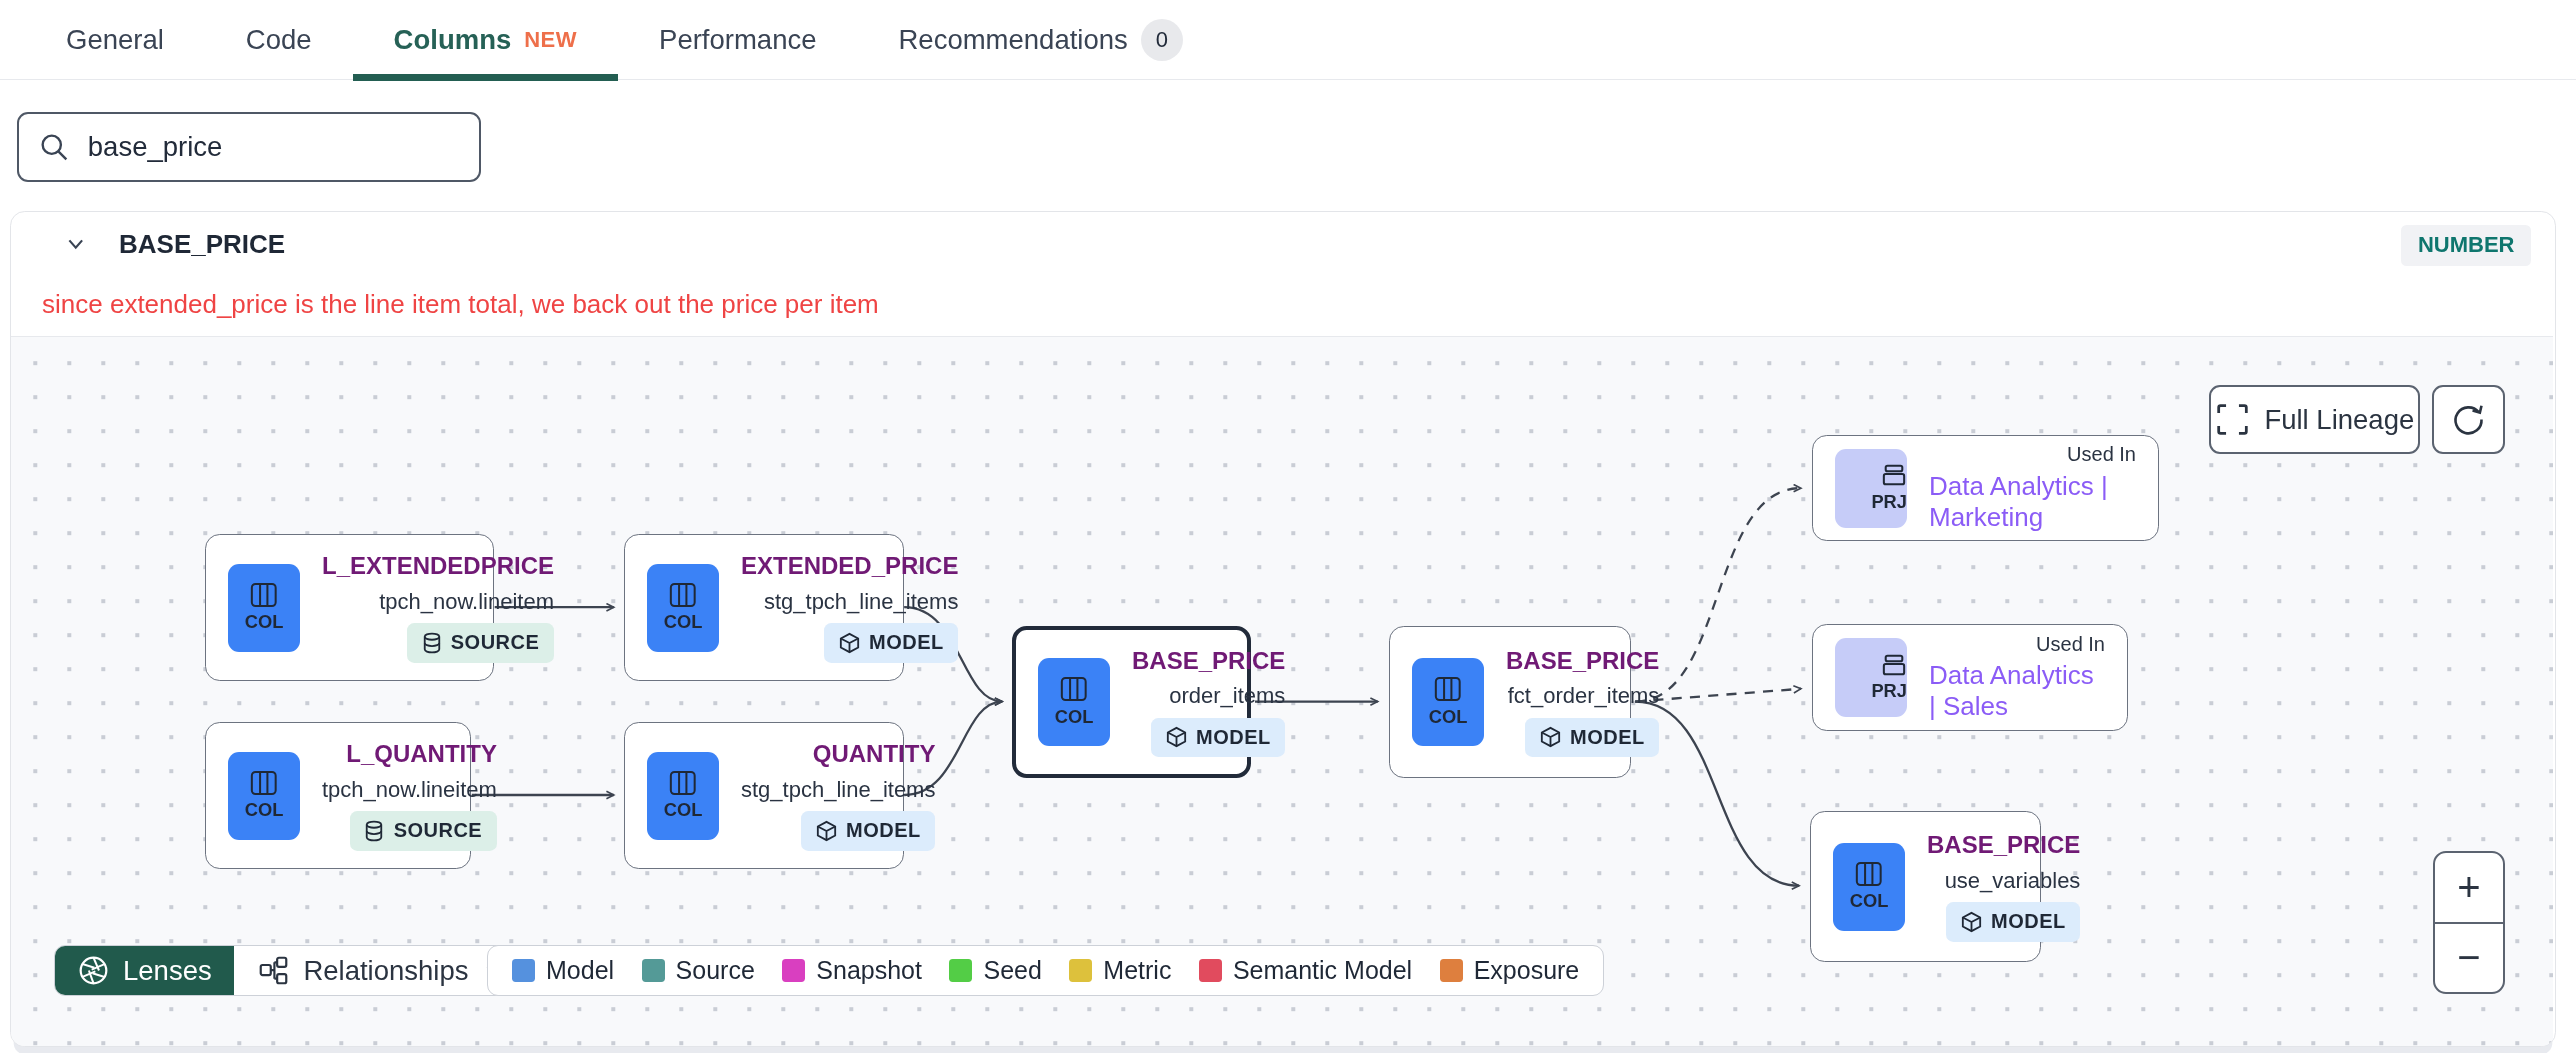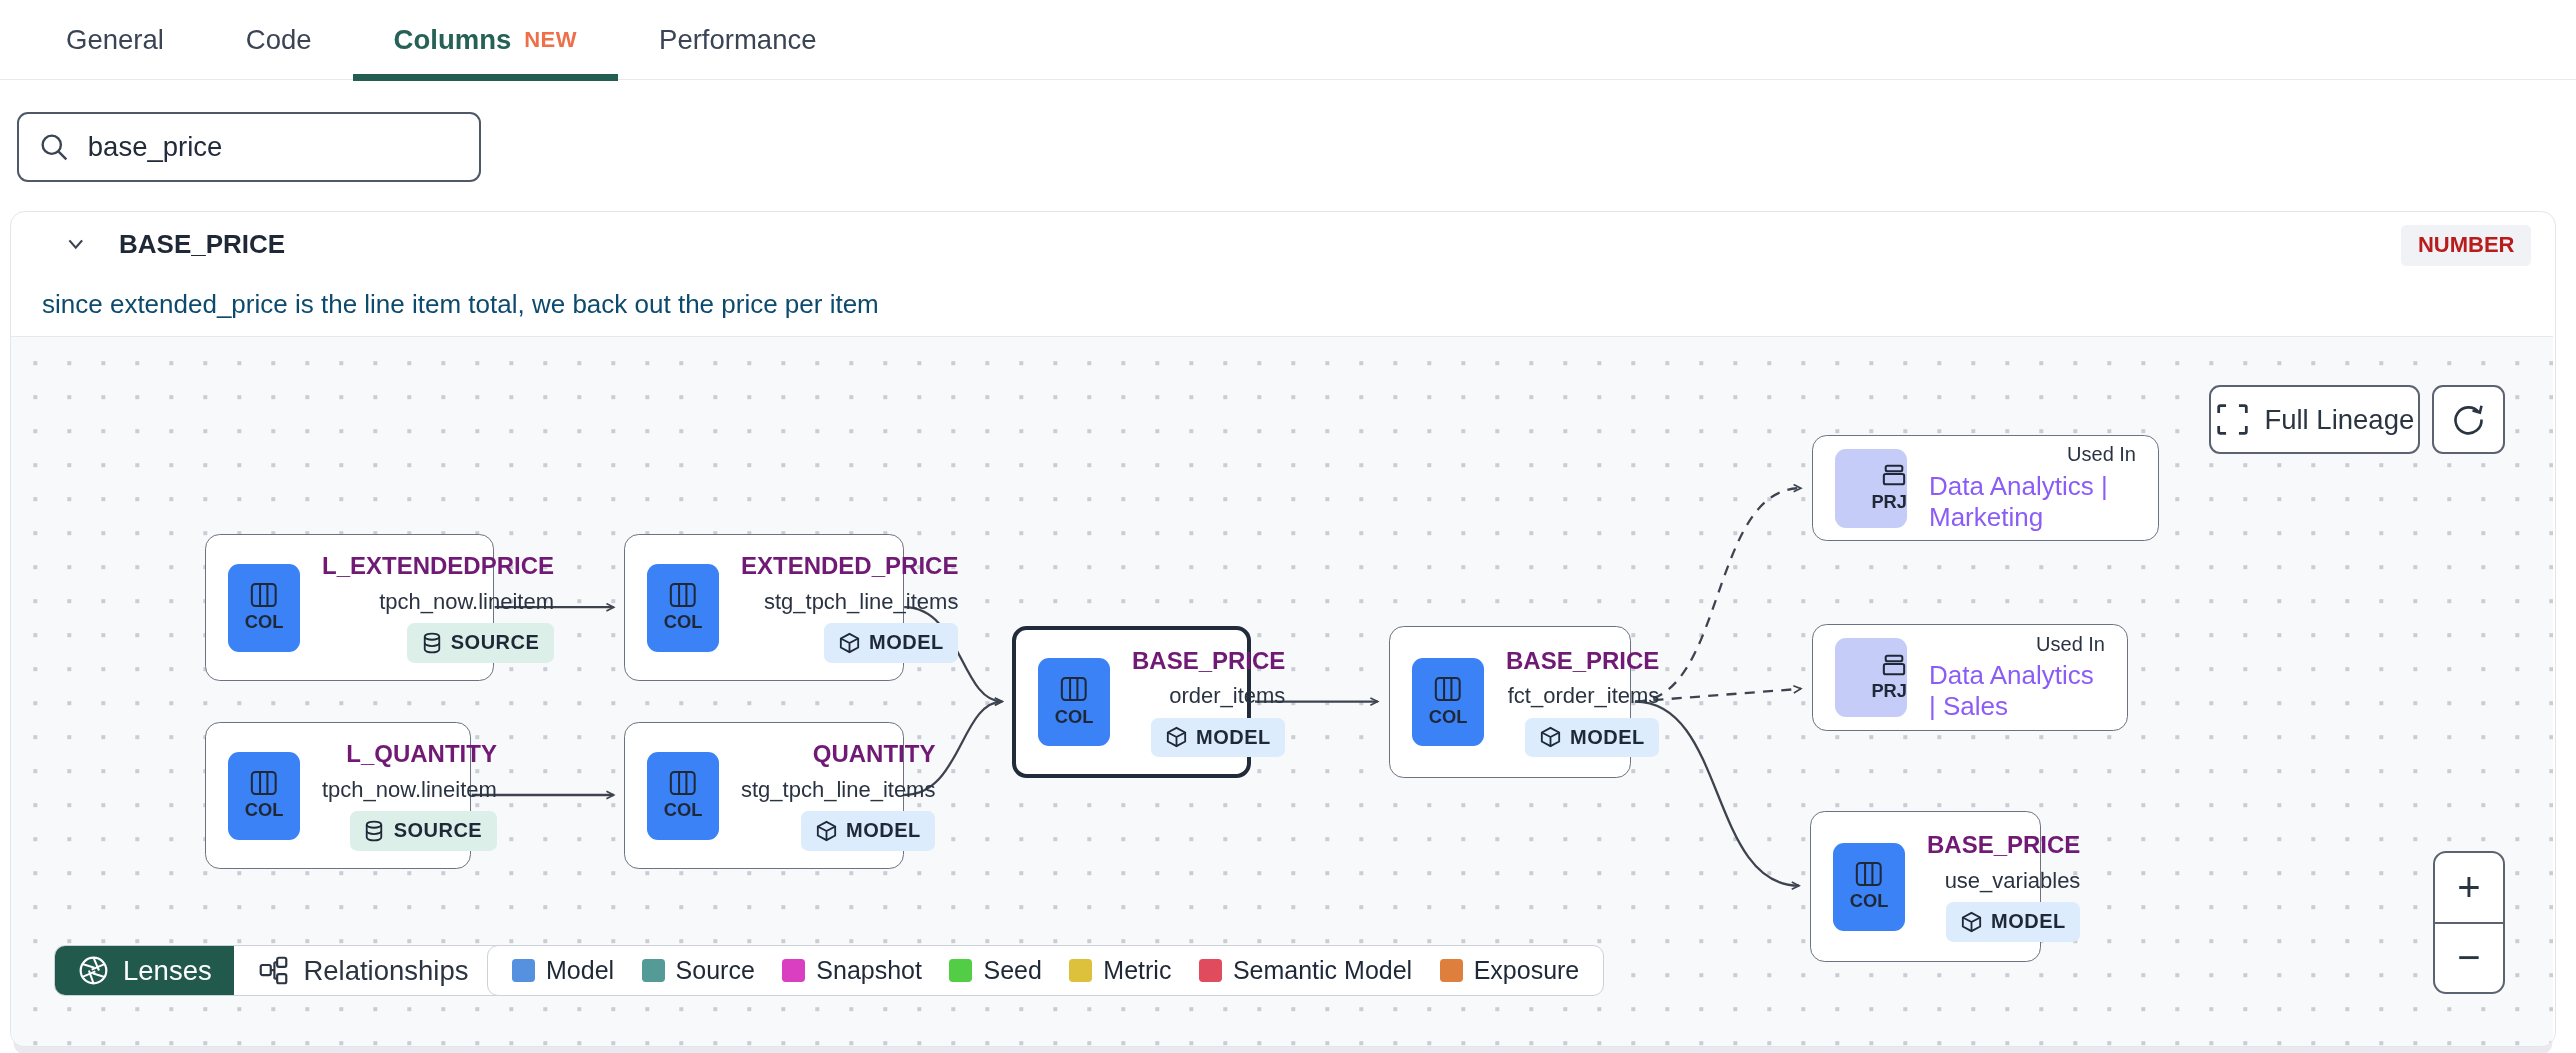--- a/index.html
+++ b/index.html
@@ -25,23 +25,23 @@
   .search input { border: none; outline: none; font-size: 27.5px; color: #222b3a; flex: 1;
     font-family: "Liberation Sans", sans-serif; background: transparent; }
 
   
   .card { position: absolute; left: 10px; top: 211px; width: 2546px; height: 836px;
     background: #fff; border: 1.8px solid #e3e5e9; border-radius: 14.7px; overflow: hidden;
     box-shadow: 0 11px 0 -3.7px #e8eaef; }
   .card-header { position: absolute; left: 0; top: 0; right: 0; height: 64px; }
   .chev-btn { position: absolute; left: 51px; top: 22px; cursor: pointer; }
   .col-title { position: absolute; left: 108px; top: 16.5px; font-size: 26px; font-weight: 700; color: #1f2836; }
-  .type-badge { position: absolute; right: 24px; top: 13px; background: #f1f2f5; color: #b91c1c;
+  .type-badge { position: absolute; right: 24px; top: 13px; background: #f1f2f5; color: #0f766e;
     font-size: 22px; font-weight: 600; padding: 7.3px 16.5px; border-radius: 5.5px; }
-  .col-desc { position: absolute; left: 31px; top: 77px; font-size: 26px; color: #0c4a6e; }
+  .col-desc { position: absolute; left: 31px; top: 77px; font-size: 26px; color: #ef4444; }
 
   
   .canvas { position: absolute; left: 0; top: 124px; width: 2542px; height: 710px;
     background-color: #f8f9fb; border-top: 1.8px solid #e7e9ed;
     background-image: radial-gradient(#c9cdd5 2.2px, transparent 2.4px);
     background-size: 34px 34px; background-position: 7.3px 9.2px; }
   .edges { position: absolute; left: 0; top: 0; width: 100%; height: 100%; }
 
   .node { position: absolute; background: #fff; border: 1.8px solid #6c7380; border-radius: 14.7px;
     display: flex; align-items: center; gap: 22px; padding: 0 22px; cursor: pointer; }
@@ -97,20 +97,24 @@
   </div>
   <div class="tab">
     <span>Code</span>
   </div>
   <div class="tab active">
     <span>Columns</span>
     <span class="new">NEW</span>
   </div>
   <div class="tab">
     <span>Performance</span>
+  </div>
+  <div class="tab">
+    <span>Recommendations</span>
+    <span class="count">0</span>
   </div>
 </div>
 
 <div class="search">
   <svg width="31" height="31" viewBox="0 0 34 34">
     <circle cx="14" cy="14" r="10" fill="none" stroke="#3a4454" stroke-width="2.6"></circle>
     <line x1="21.5" y1="21.5" x2="30" y2="30" stroke="#3a4454" stroke-width="2.6"></line>
   </svg>
   <input type="text" value="base_price" style="">
 </div>

